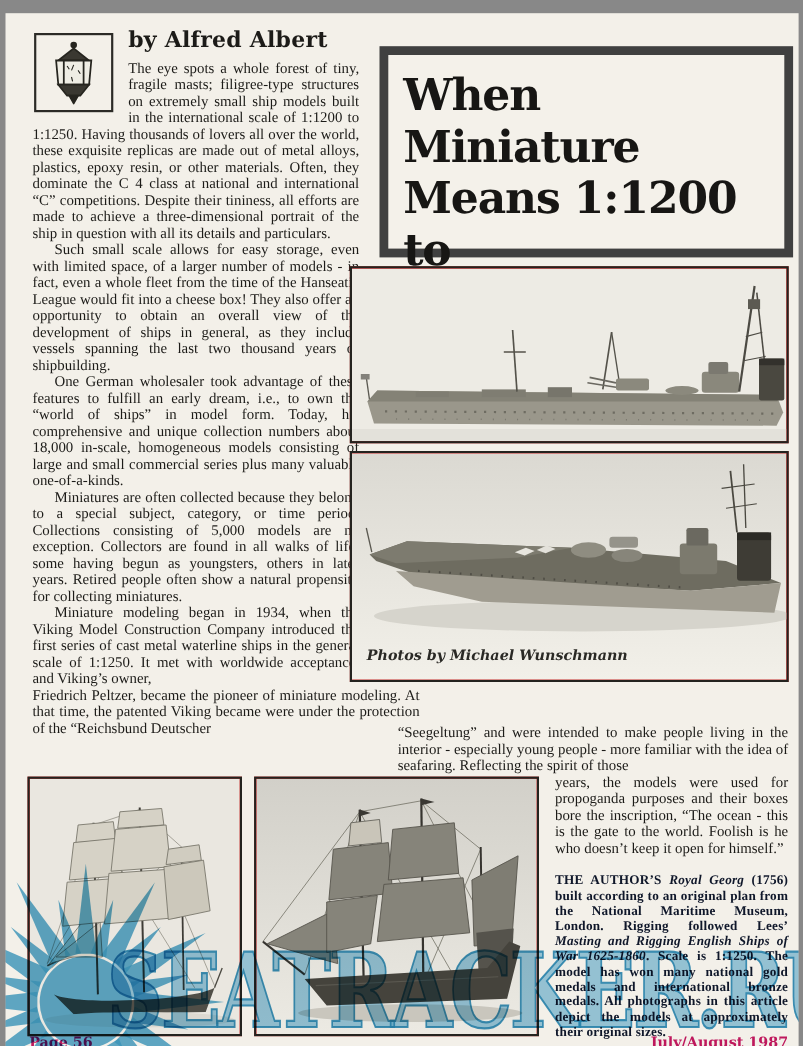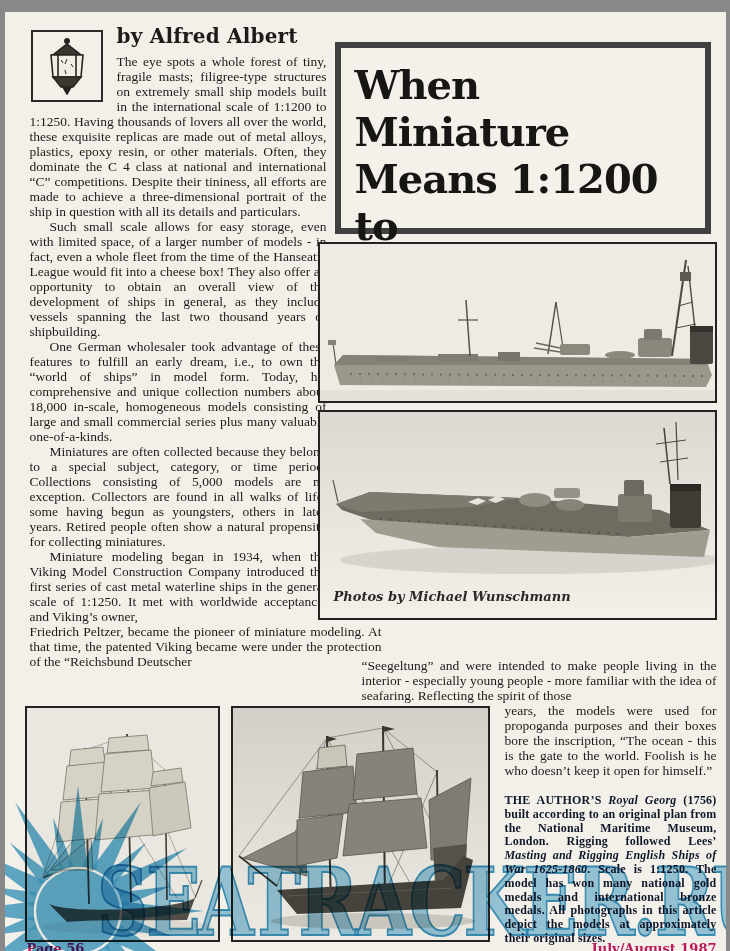--- a/index.html
+++ b/index.html
@@ -22,22 +22,22 @@
     font-size:20px; font-weight:bold; letter-spacing:.2px;
   }
   p.body{
     margin:0; font-size:13.5px; line-height:15px; text-align:justify;
     text-justify:inter-word;
   }
   p.indent{text-indent:20px;}
   p.wide-cont{width:352px;}
   
   .headline-box{
-    position:absolute; left:330px; top:30px; width:376px; height:192px;
-    border:6px solid #404040; background:#f4f1ea;
+    position:absolute; left:340px; top:30px; width:376px; height:192px;
+    border:8px solid #404040; background:#f4f1ea;
     padding:13px 0 0 14px; box-sizing:border-box;
   }
   .headline-line{
     font-family:"DejaVu Serif", serif; font-weight:bold;
     font-size:40px; line-height:47px; letter-spacing:-1px; color:#171614;
   }
   
   .photo{position:absolute; border:2px solid #24231f; background:#ef4444; overflow:hidden;}
   #photo-warship-side{left:313px; top:230px; width:395px; height:157px;}
   #photo-warship-deck{left:313px; top:398px; width:395px; height:206px;}

